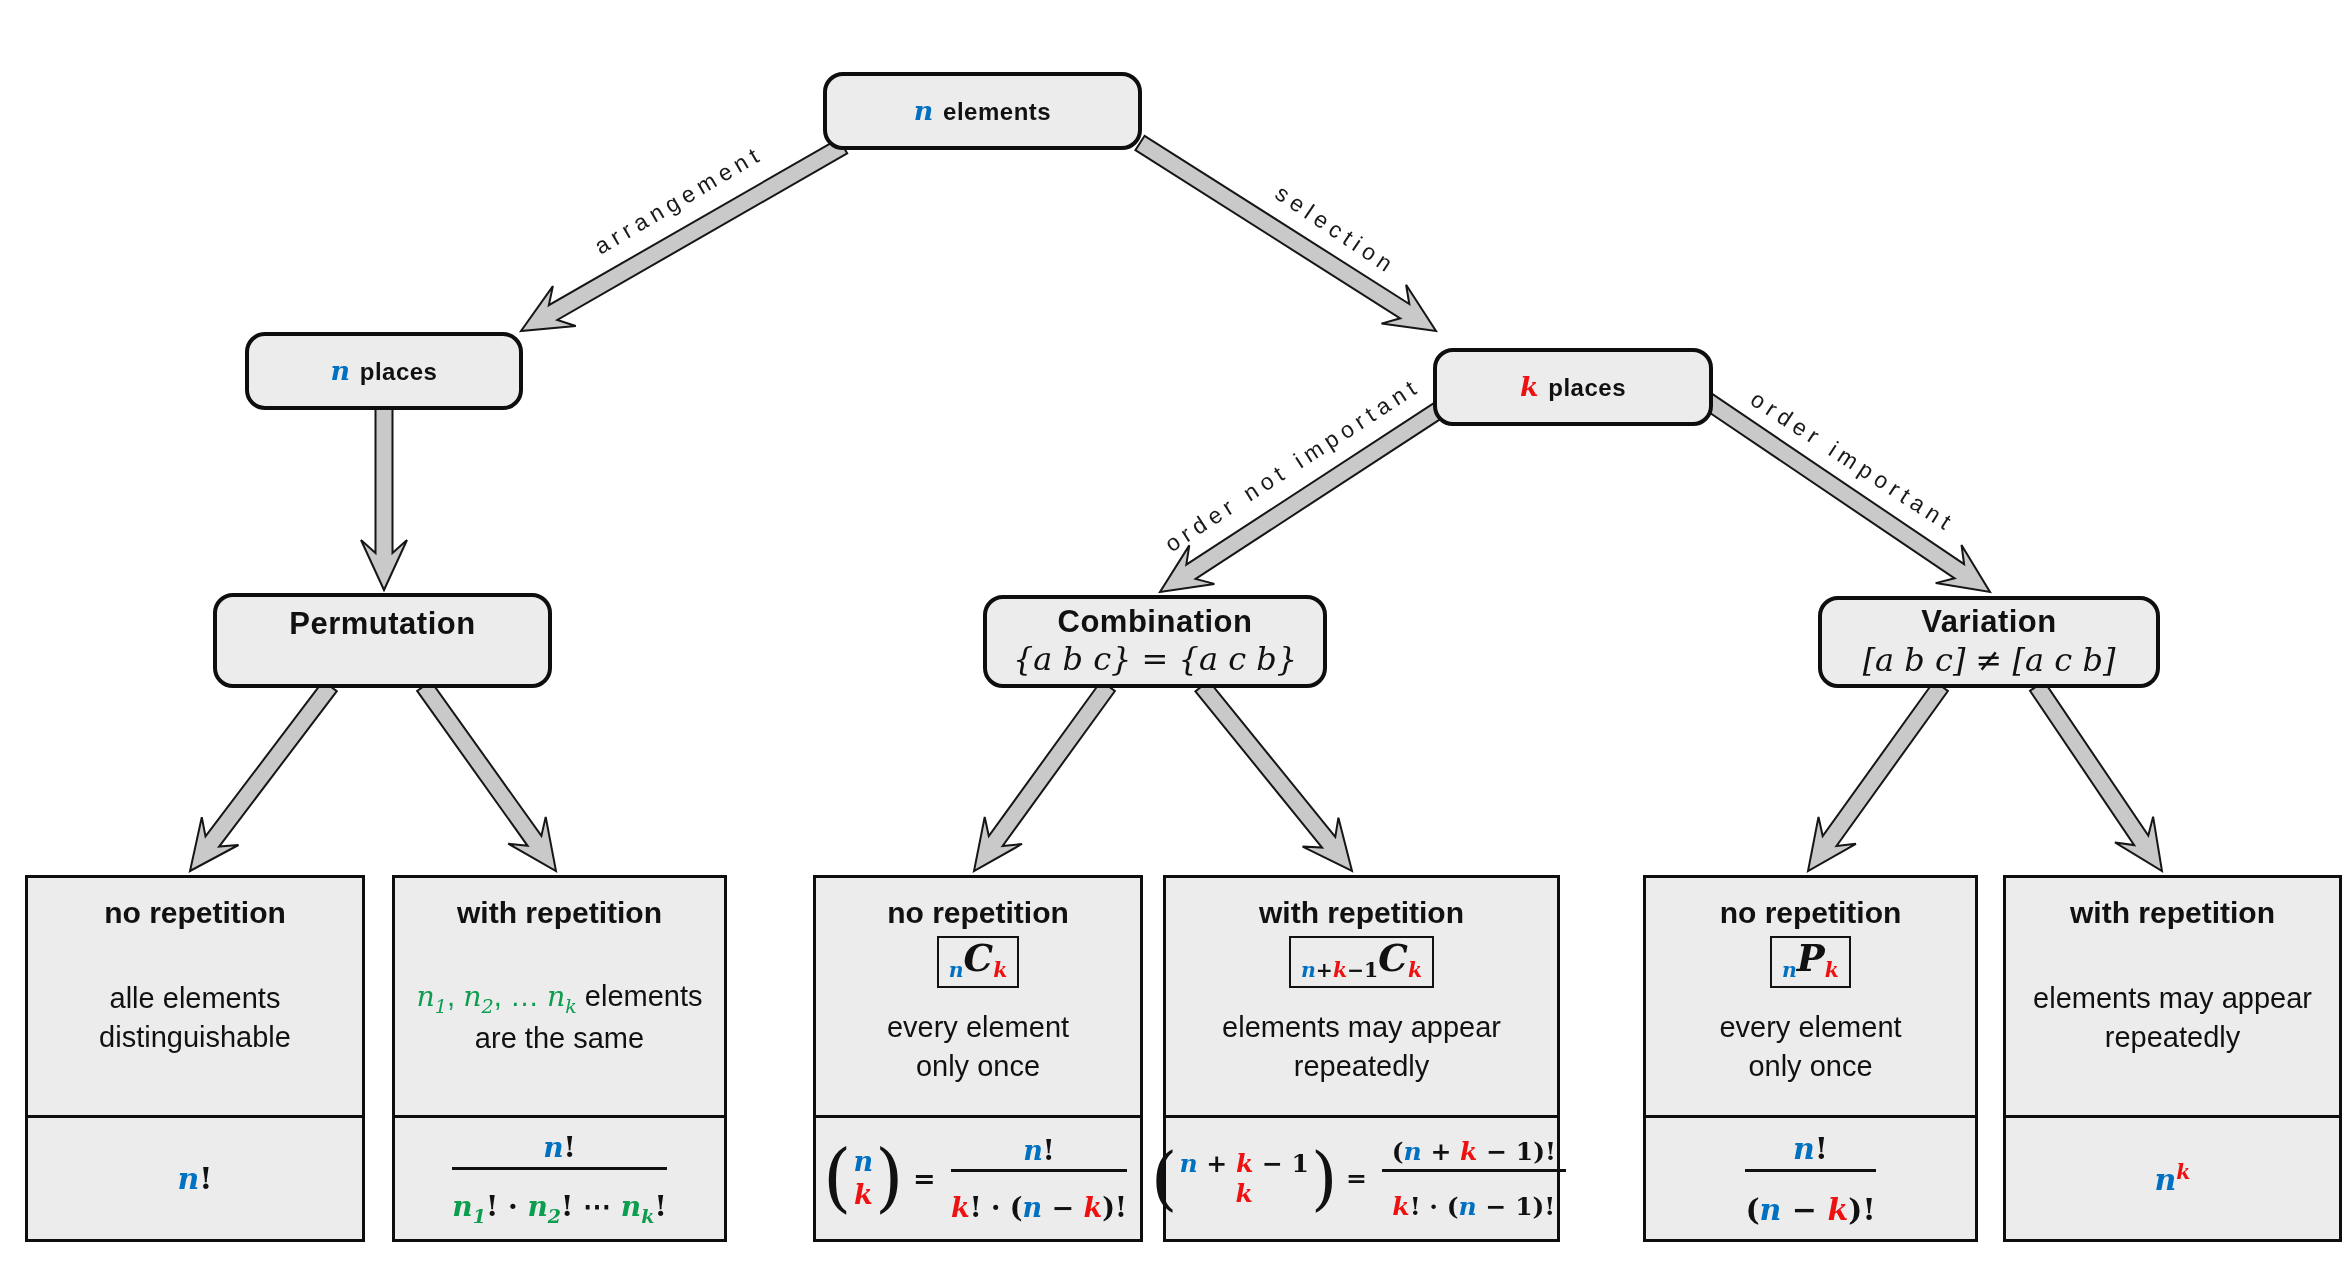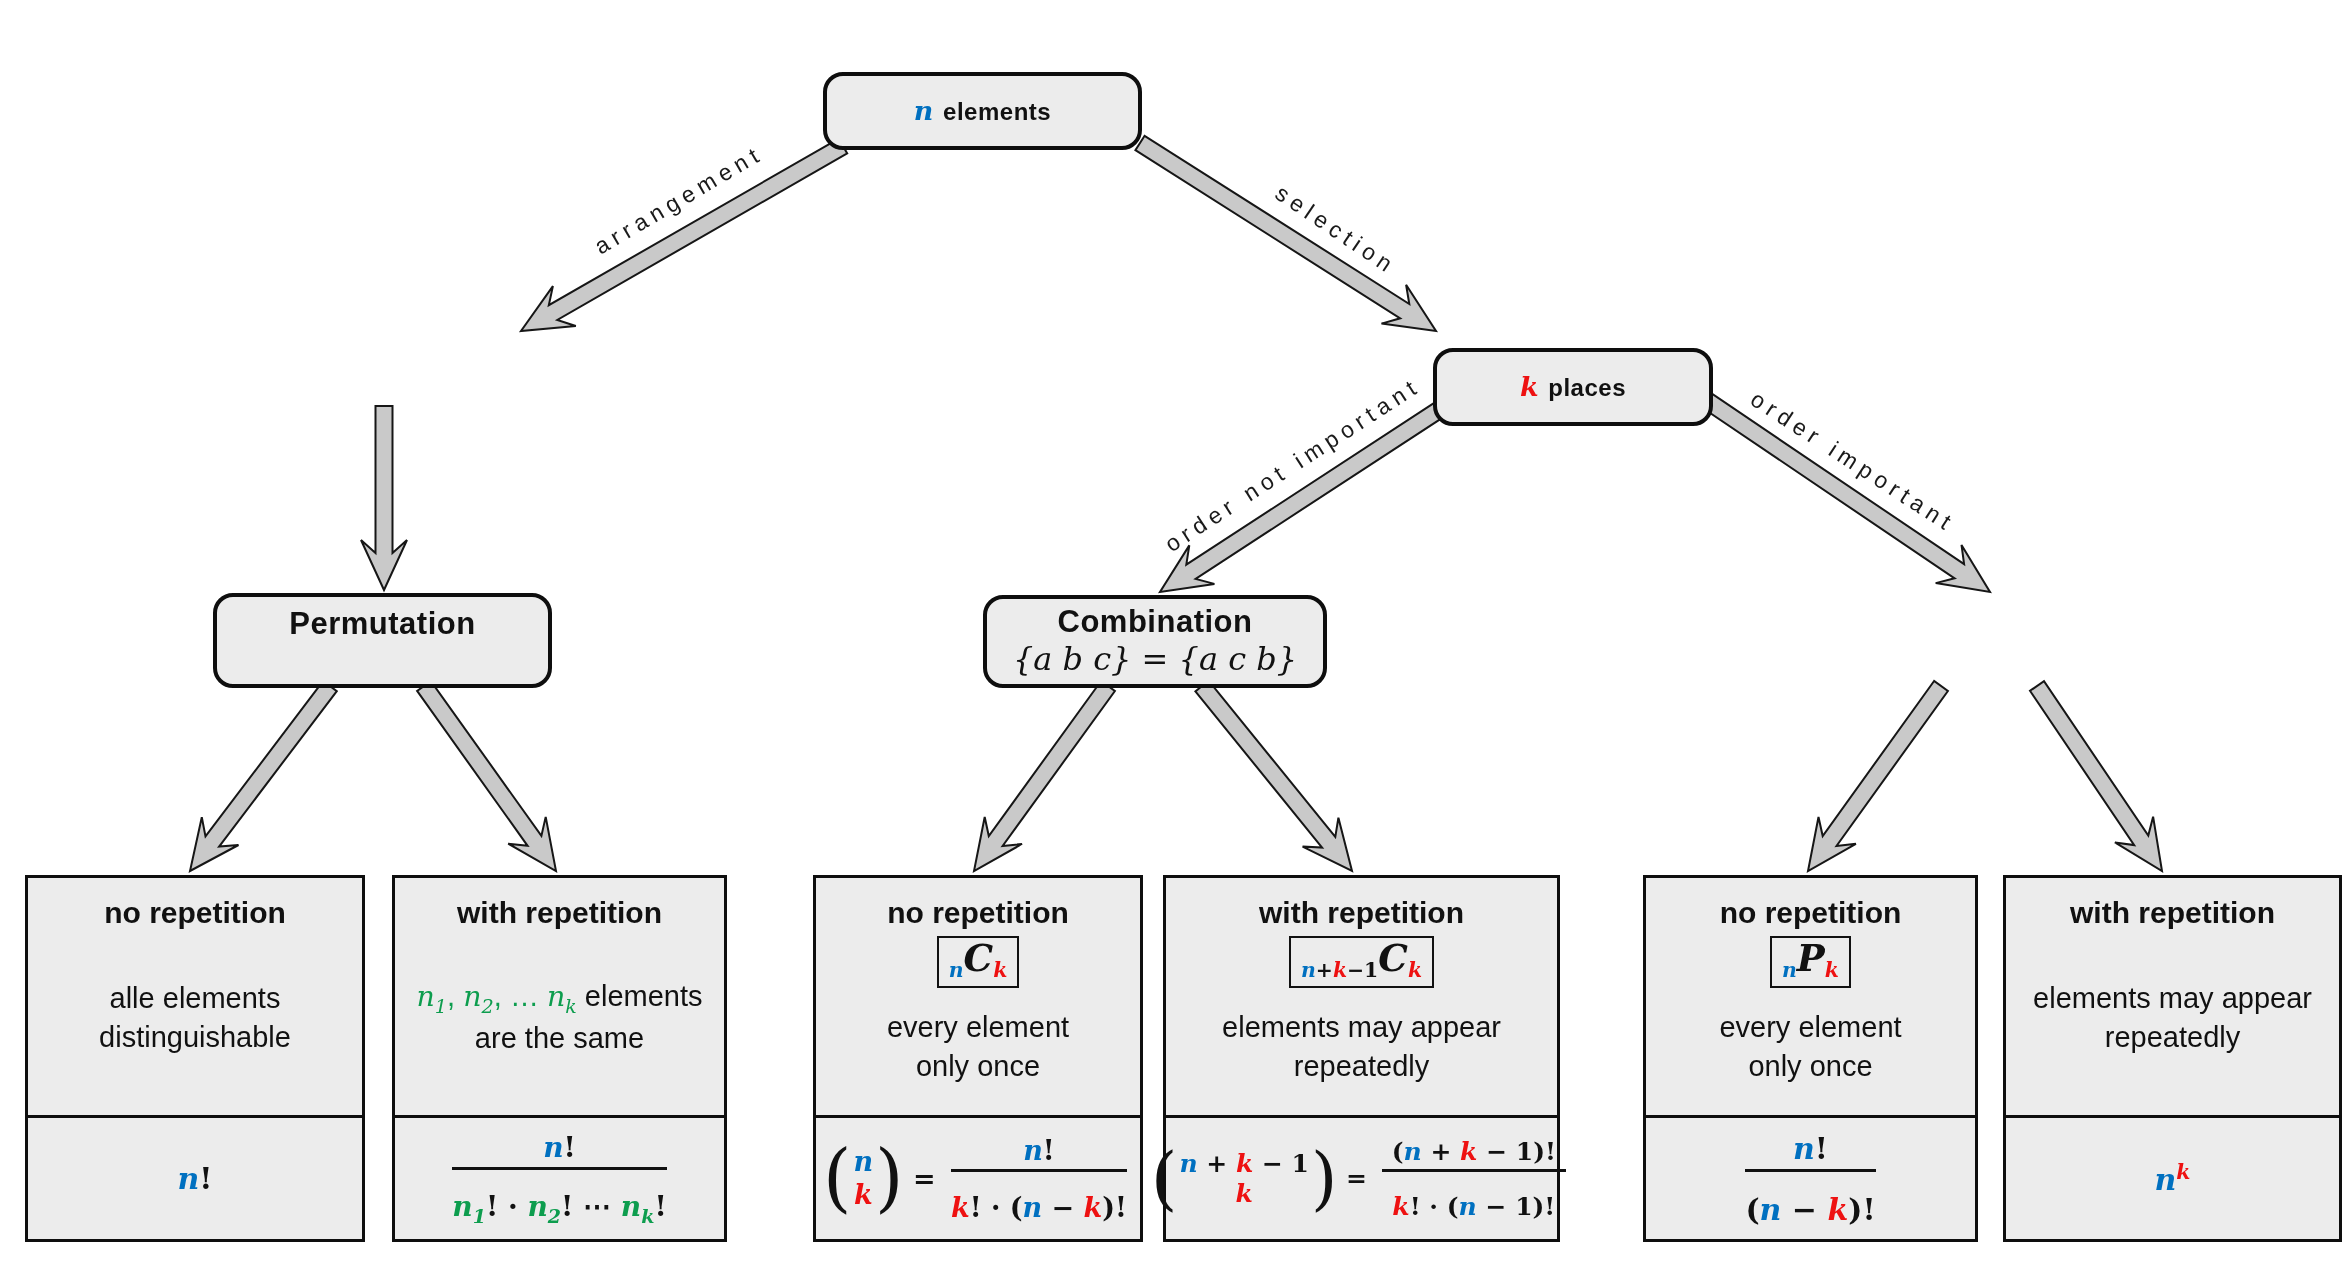--- a/index.html
+++ b/index.html
@@ -85,34 +85,41 @@
 
   <div class="node node-root">
     <div class="title"><span class="mv c-blue">n</span><span> elements</span></div>
   </div>
 
   <div class="edge-label el-arrangement">arrangement</div>
   <div class="edge-label el-selection">selection</div>
   <div class="edge-label el-ordernot">order not important</div>
   <div class="edge-label el-orderimp">order important</div>
 
+  <div class="node node-nplaces">
+    <div class="title"><span class="mv c-blue">n</span><span> places</span></div>
+  </div>
 
   <div class="node node-kplaces">
     <div class="title"><span class="mv c-red">k</span><span> places</span></div>
   </div>
 
   <div class="node node-perm">
     <div class="title"><span>Permutation</span></div>
   </div>
 
   <div class="node node-comb">
     <div class="title"><span>Combination</span></div>
     <div class="subtitle"><span class="mv">{a b c} = {a c b}</span></div>
   </div>
 
+  <div class="node node-var">
+    <div class="title"><span>Variation</span></div>
+    <div class="subtitle"><span class="mv">[a b c] ≠ [a c b]</span></div>
+  </div>
 
   <div class="leaf leaf1">
       <div class="leaf-top">
         <div class="leaf-heading">no repetition</div>
         <div class="leaf-desc">
           <div class="desc-line"><span>alle elements</span></div>
           <div class="desc-line"><span>distinguishable</span></div>
         </div>
       </div>
       <div class="leaf-formula"><span class="mv c-blue">n</span><span>!</span></div>

